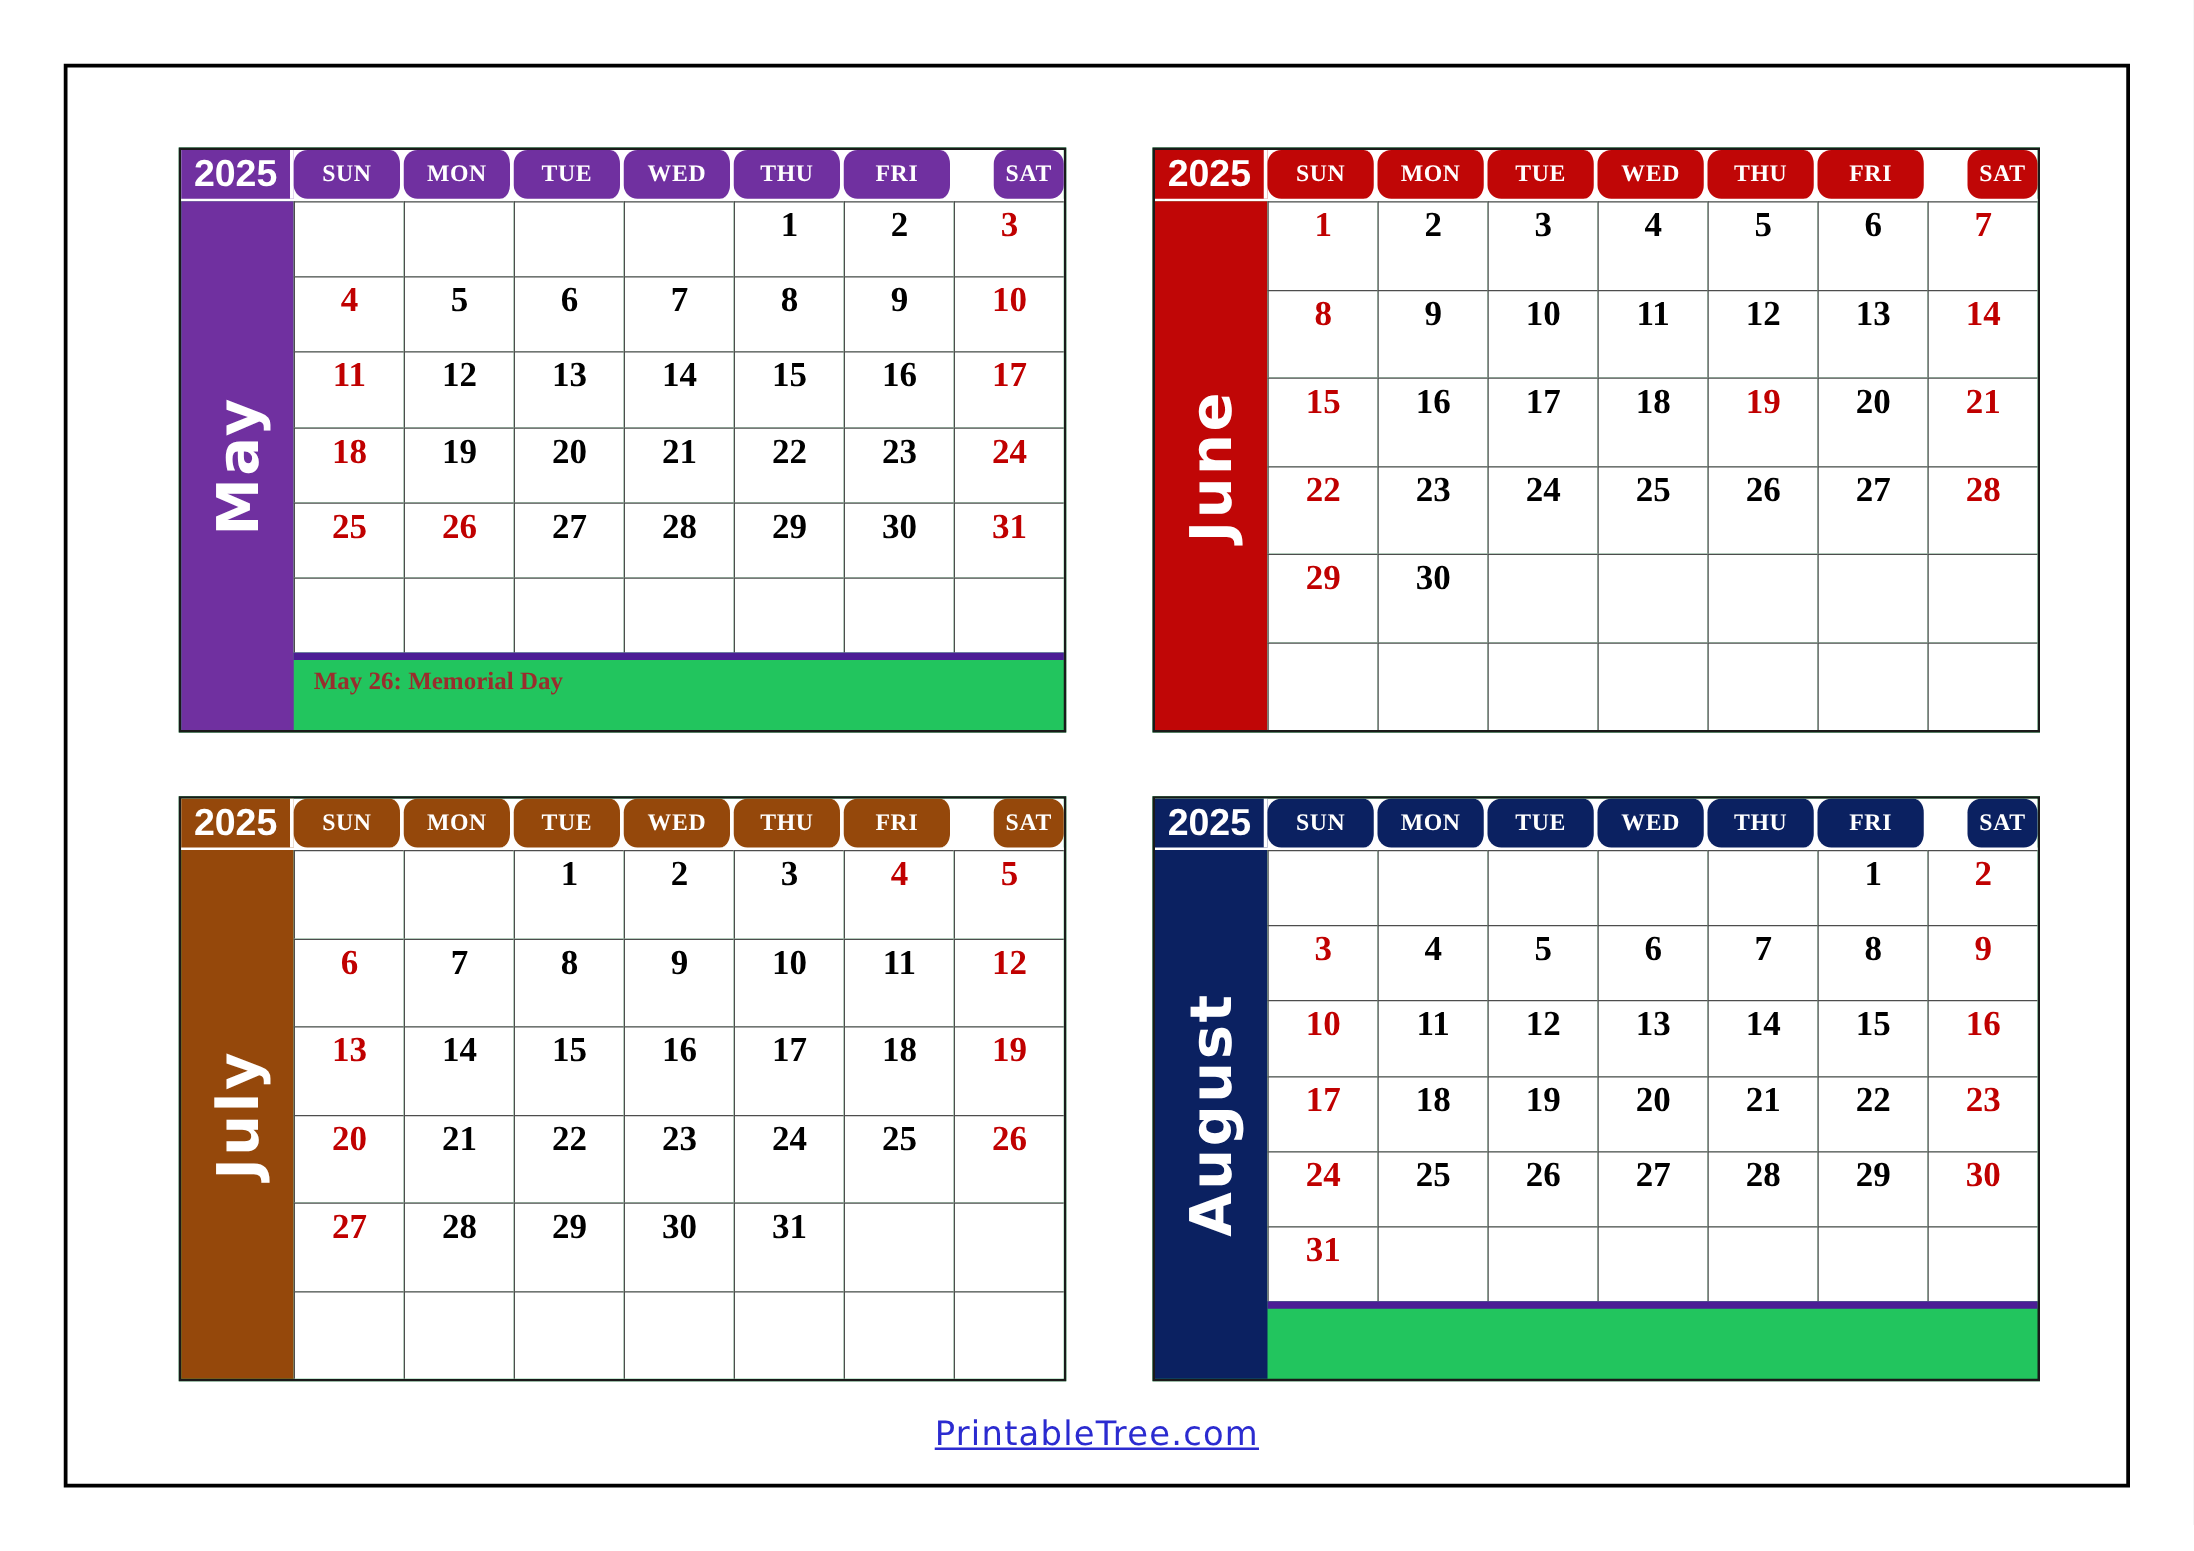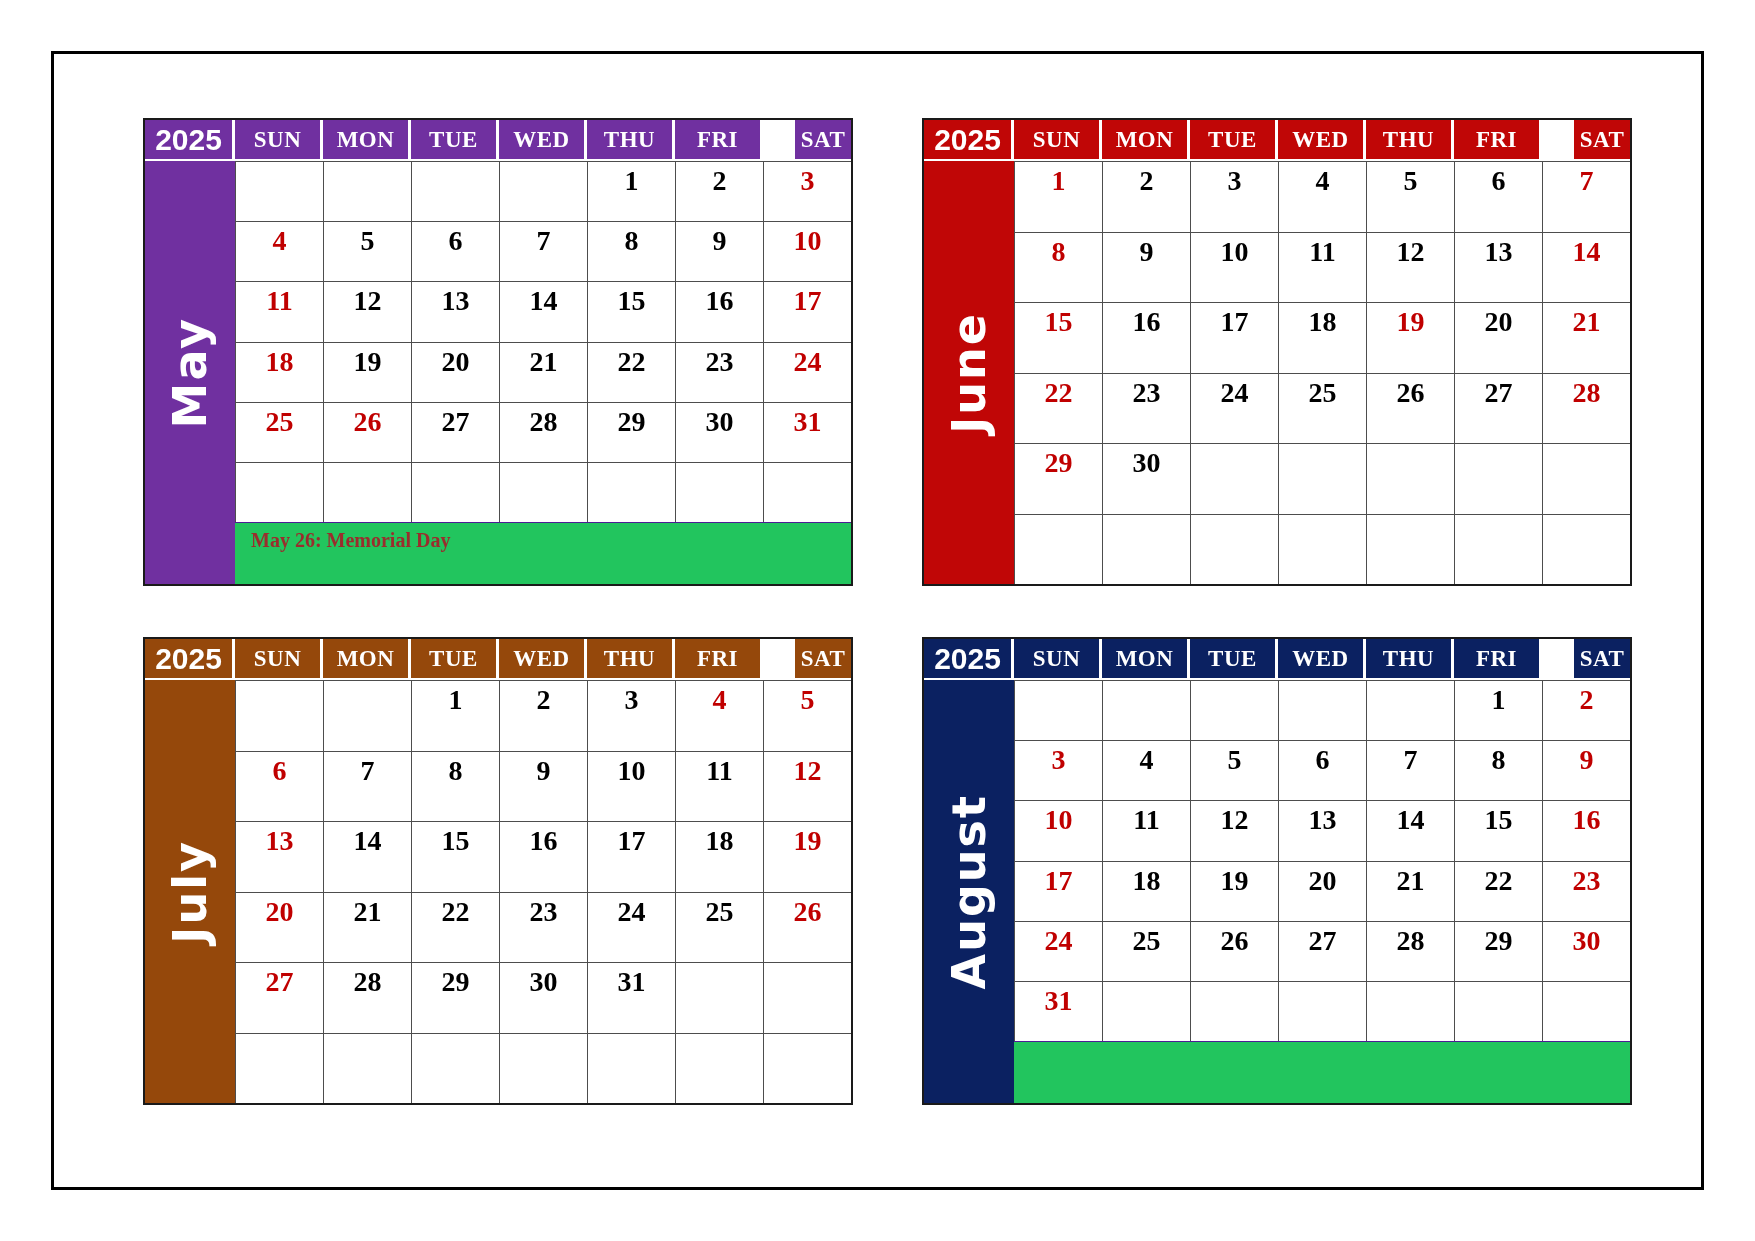--- a/index.html
+++ b/index.html
@@ -48,22 +48,23 @@
     border-right:3px solid #ffffff;
     overflow:hidden;
   }
   .hcell:last-child { border-right:none;margin-left:32px; }
   .hcell.year {
     font-family:"Liberation Sans", sans-serif;
     font-weight:bold; font-size:30px;
   }
   .hcell.dow {
     font-family:"Liberation Serif", serif;
-    font-weight:bold; font-size:23px;
+    font-weight:bold; font-size:19px;
     letter-spacing:0.5px;
+    border-radius:11px;
   }
 
   .body { flex:1; display:flex; min-height:0; }
   .sidebar {
     width:90px; flex:none;
     background:var(--accent);
     display:flex; align-items:center; justify-content:center;
   }
   .month {
     writing-mode:vertical-rl;
@@ -91,21 +92,21 @@
     font-weight:bold;
     font-size:28px;
     color:#000000;
     padding-top:4px;
     box-sizing:border-box;
     line-height:1.1;
   }
   .day.red { color:#c00000; }
   .note {
     height:62px; flex:none;
-    border-top:1px solid #4c1d95;
+    border-top:6px solid #4c1d95;
     box-sizing:border-box;
     font-family:"Liberation Serif", serif;
     font-weight:bold;
     font-size:20px;
     color:#9a2d2d;
     padding:6px 0 0 16px;
   }
 
   
   .footer {
@@ -378,13 +379,16 @@
             <div class="day"></div>
             <div class="day"></div>
             <div class="day"></div>
             <div class="day"></div>
           </div>
         <div class="note"></div>
       </div>
     </div>
   </section>
 
+  <div class="footer">
+    <a href="#">PrintableTree.com</a>
+  </div>
 </div>
 
 </body></html>

